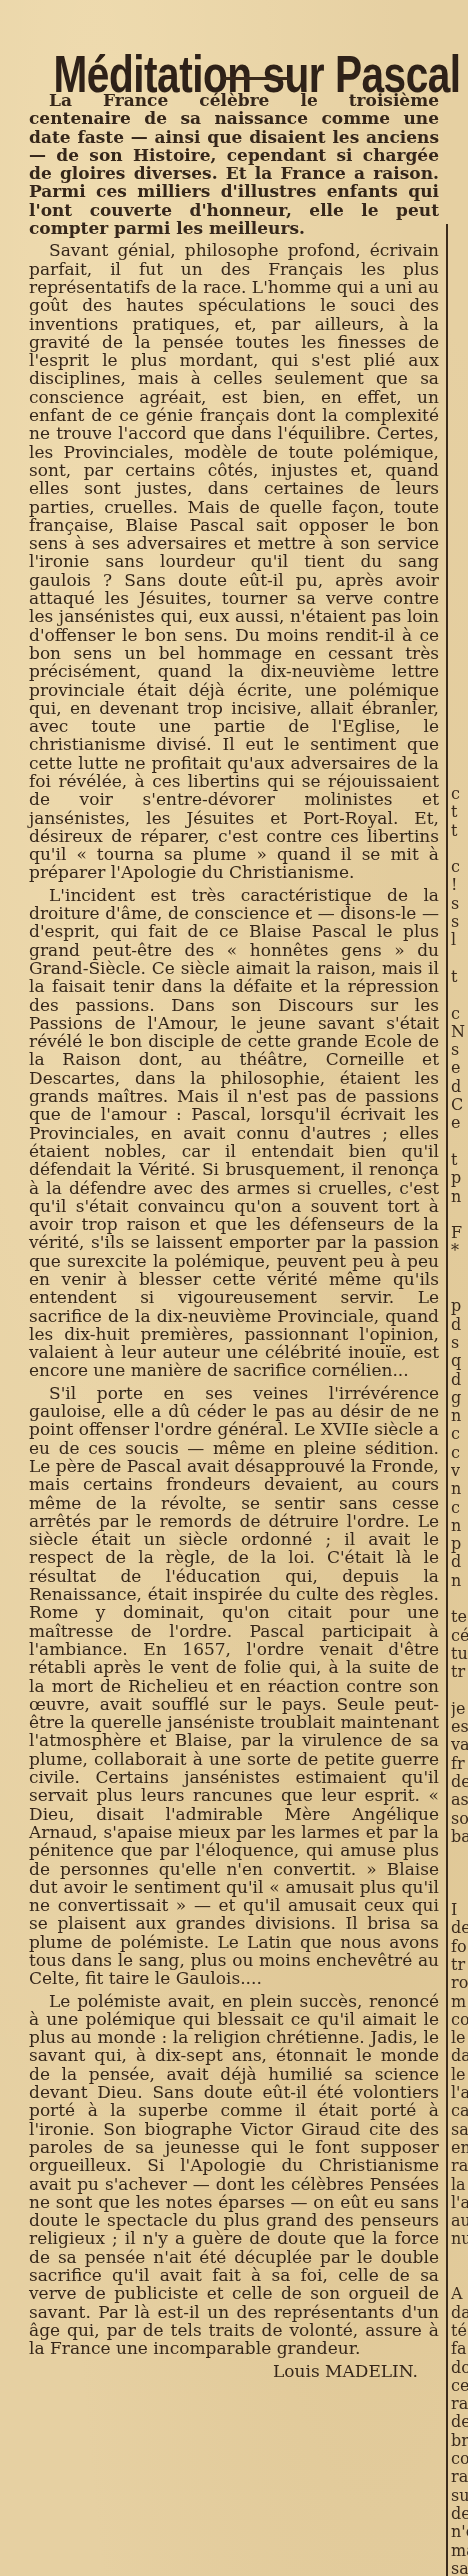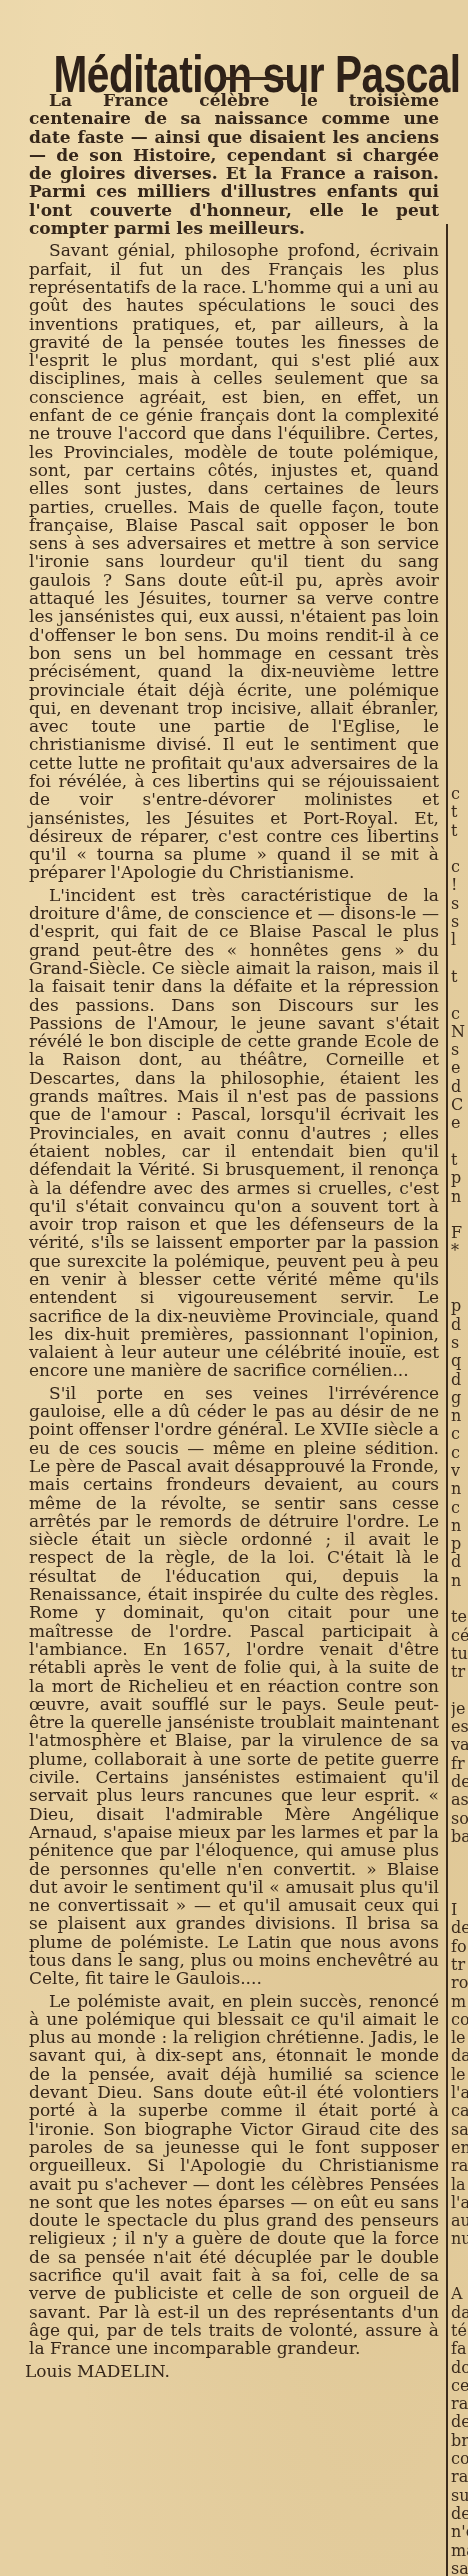--- a/index.html
+++ b/index.html
@@ -49,20 +49,21 @@
     width: 418px;
     font-size: 17px;
     line-height: 18.3px;
     text-align: justify;
     hyphens: manual;
     color: #35261a;
   }
   .column p { margin: 4px; text-indent: 20px; }
   .column p.lead { font-weight: bold; }
   .signature {
+    text-align: right;
     margin-top: 1px;
     padding-right: 25px;
     font-size: 17px;
   }
   .col-rule {
     position: absolute;
     top: 224px;
     left: 446px;
     width: 1.9px;
     height: 2352px;

